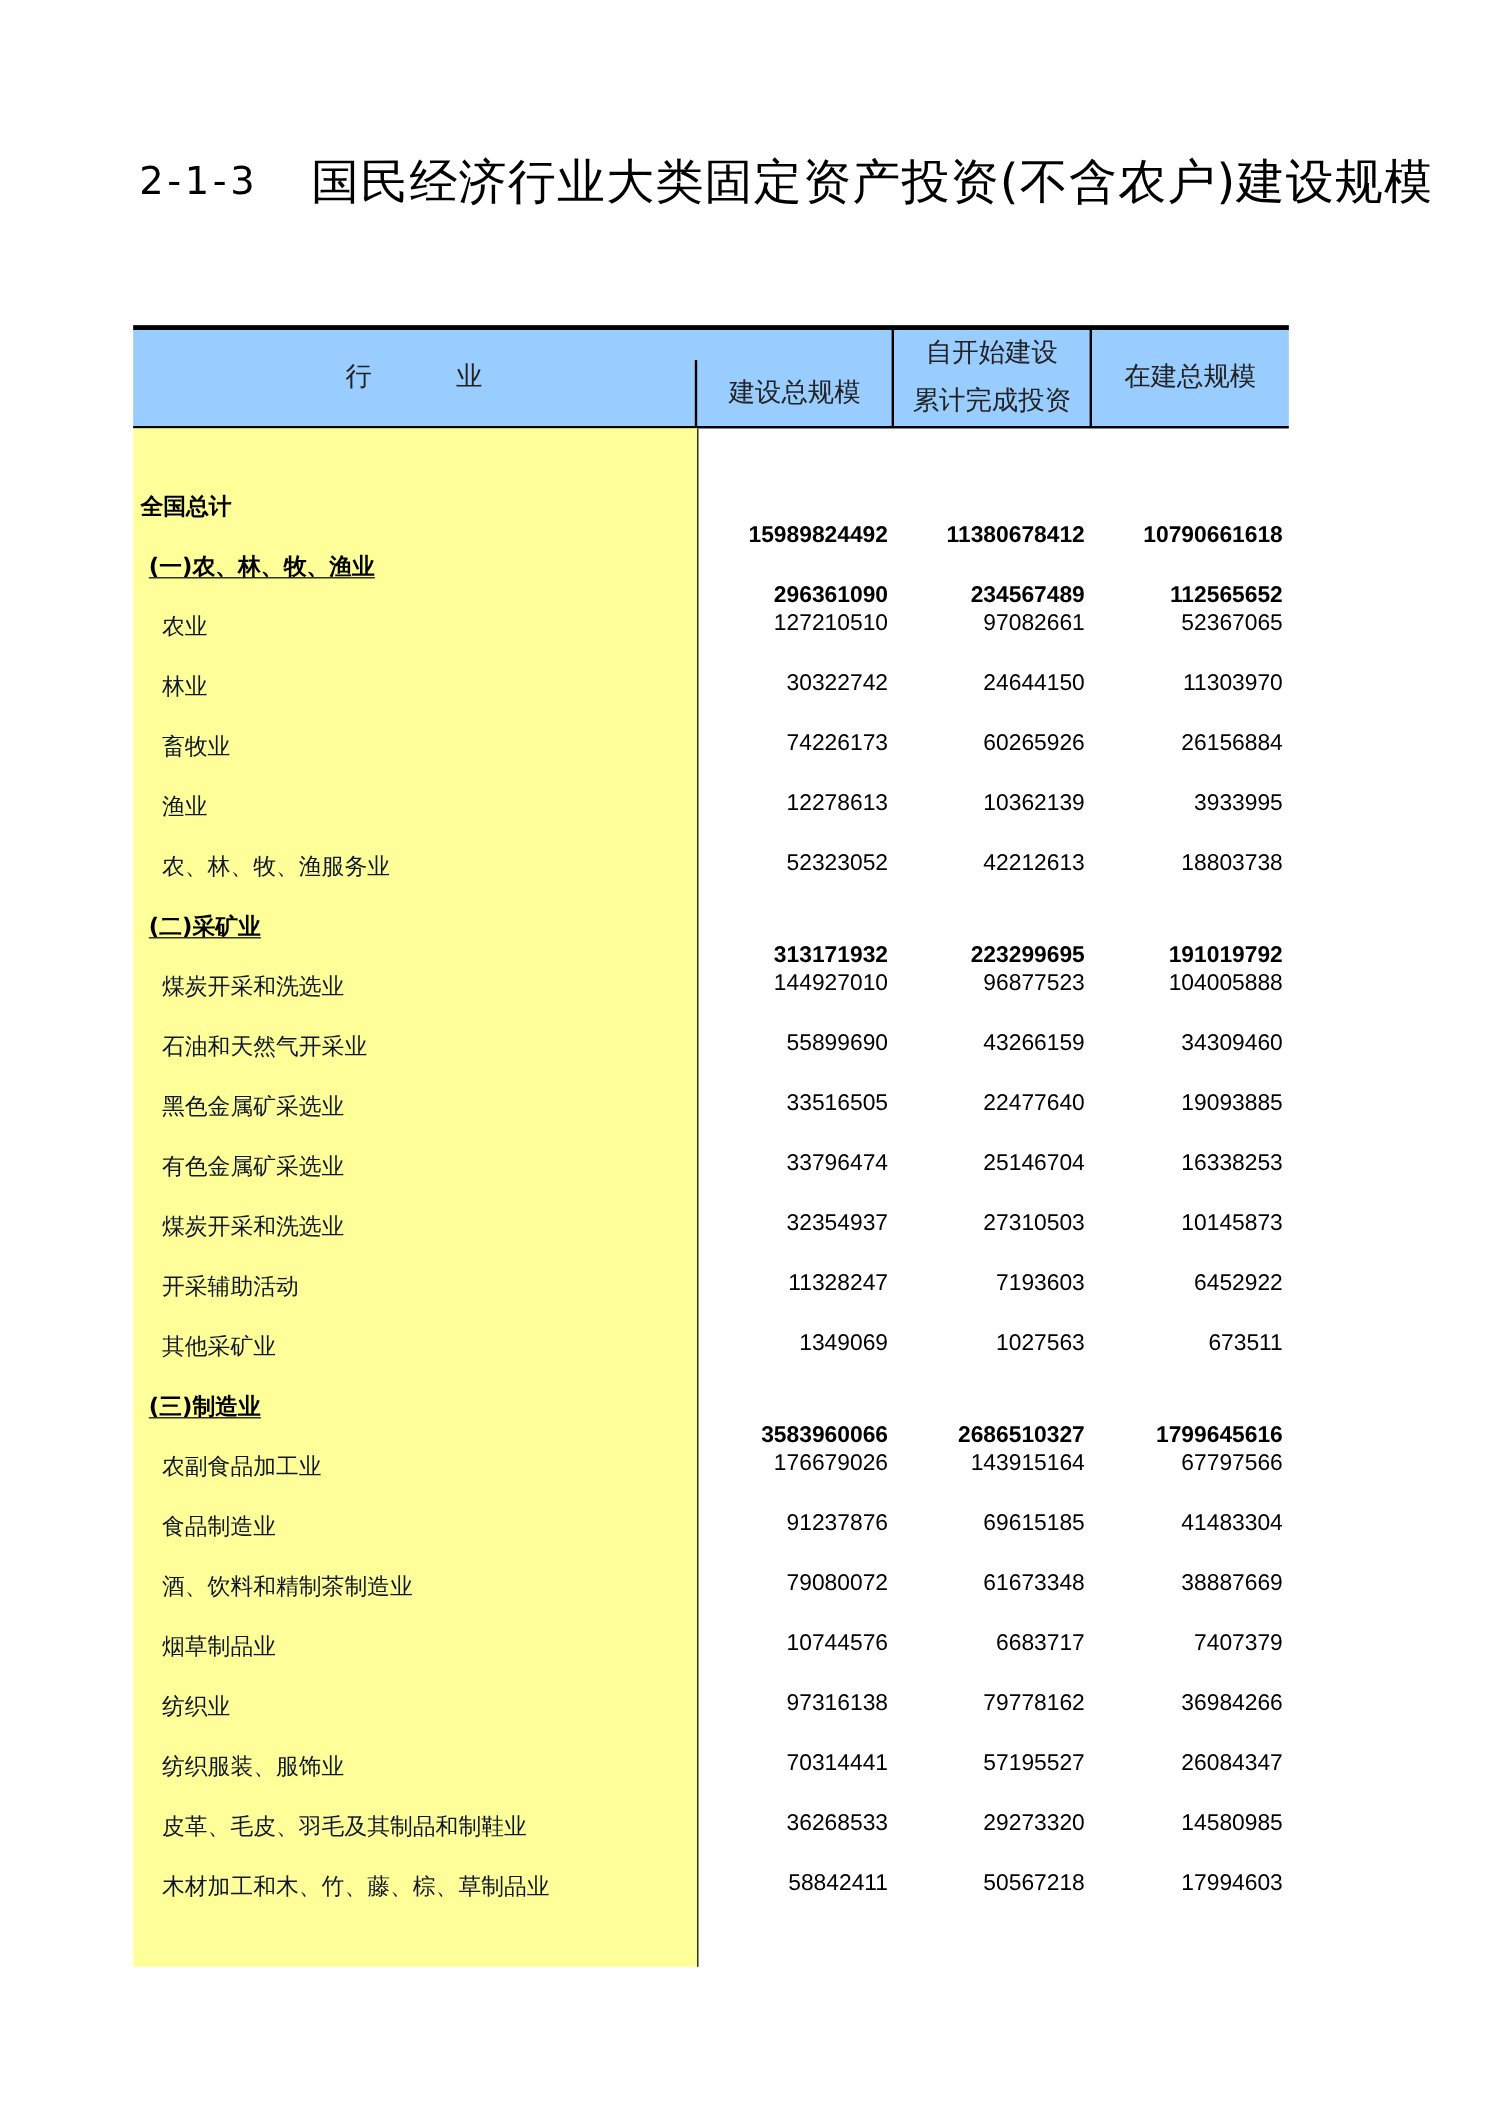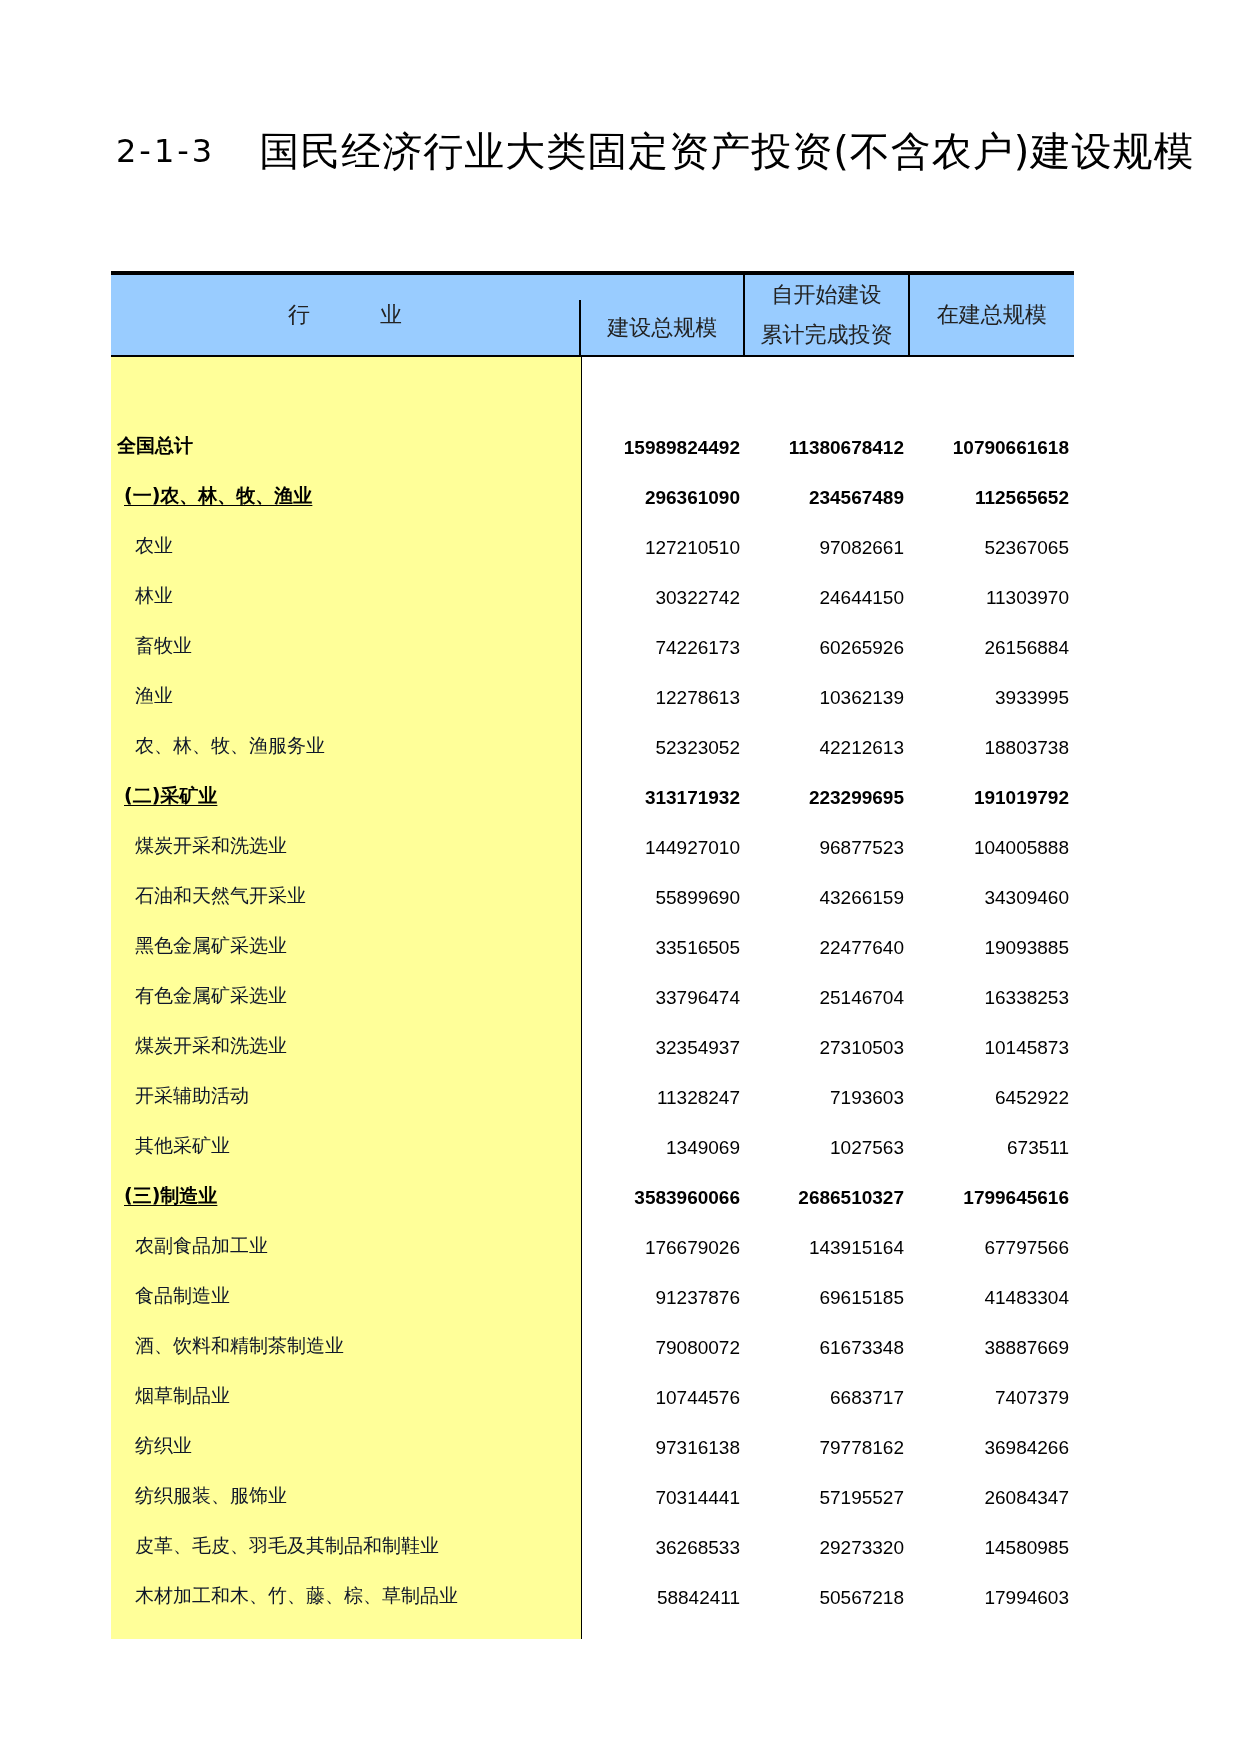--- a/index.html
+++ b/index.html
@@ -18,21 +18,21 @@
   .c0 { width:470px; }
   .c1 { width:163px; border-left:2px solid #000;margin-top:25px; }
   .c2 { width:163px; border-left:2px solid #000; }
   .c3 { width:165px; border-left:2px solid #000; }
   .hdr .c0 span { letter-spacing:0; word-spacing:0; }
   .hdr .c0 .gap { display:inline-block; width:70px; }
 
   .body { position:relative; display:flex; }
   .labelcol { width:470px; background:#ffff99; border-right:1px solid #000; }
   .spacer { height:52px; }
-  .row { display:flex; height:50px; align-items:flex-end; }
+  .row { display:flex; height:50px; align-items:flex-start; }
   .row .lab { width:470px; box-sizing:border-box; padding-left:6px; font-size:19px;
               font-family:"DejaVu Serif", serif; white-space:nowrap; }
   .row.sub .lab { padding-left:24px; color:#0f172a; }
   .row.bold .lab { font-family:"DejaVu Sans", sans-serif; font-weight:bold; text-decoration:underline; text-underline-offset:3px;padding-left:13px; }
   .row.total .lab { font-family:"DejaVu Sans", sans-serif; font-weight:bold; text-decoration:none; }
   .row .v { text-align:right; box-sizing:border-box; padding-right:5px;
             font-family:"Liberation Sans", sans-serif; font-size:19px; }
   .row .v1 { width:164px; }
   .row .v2 { width:164px; }
   .row .v3 { width:165px; }

